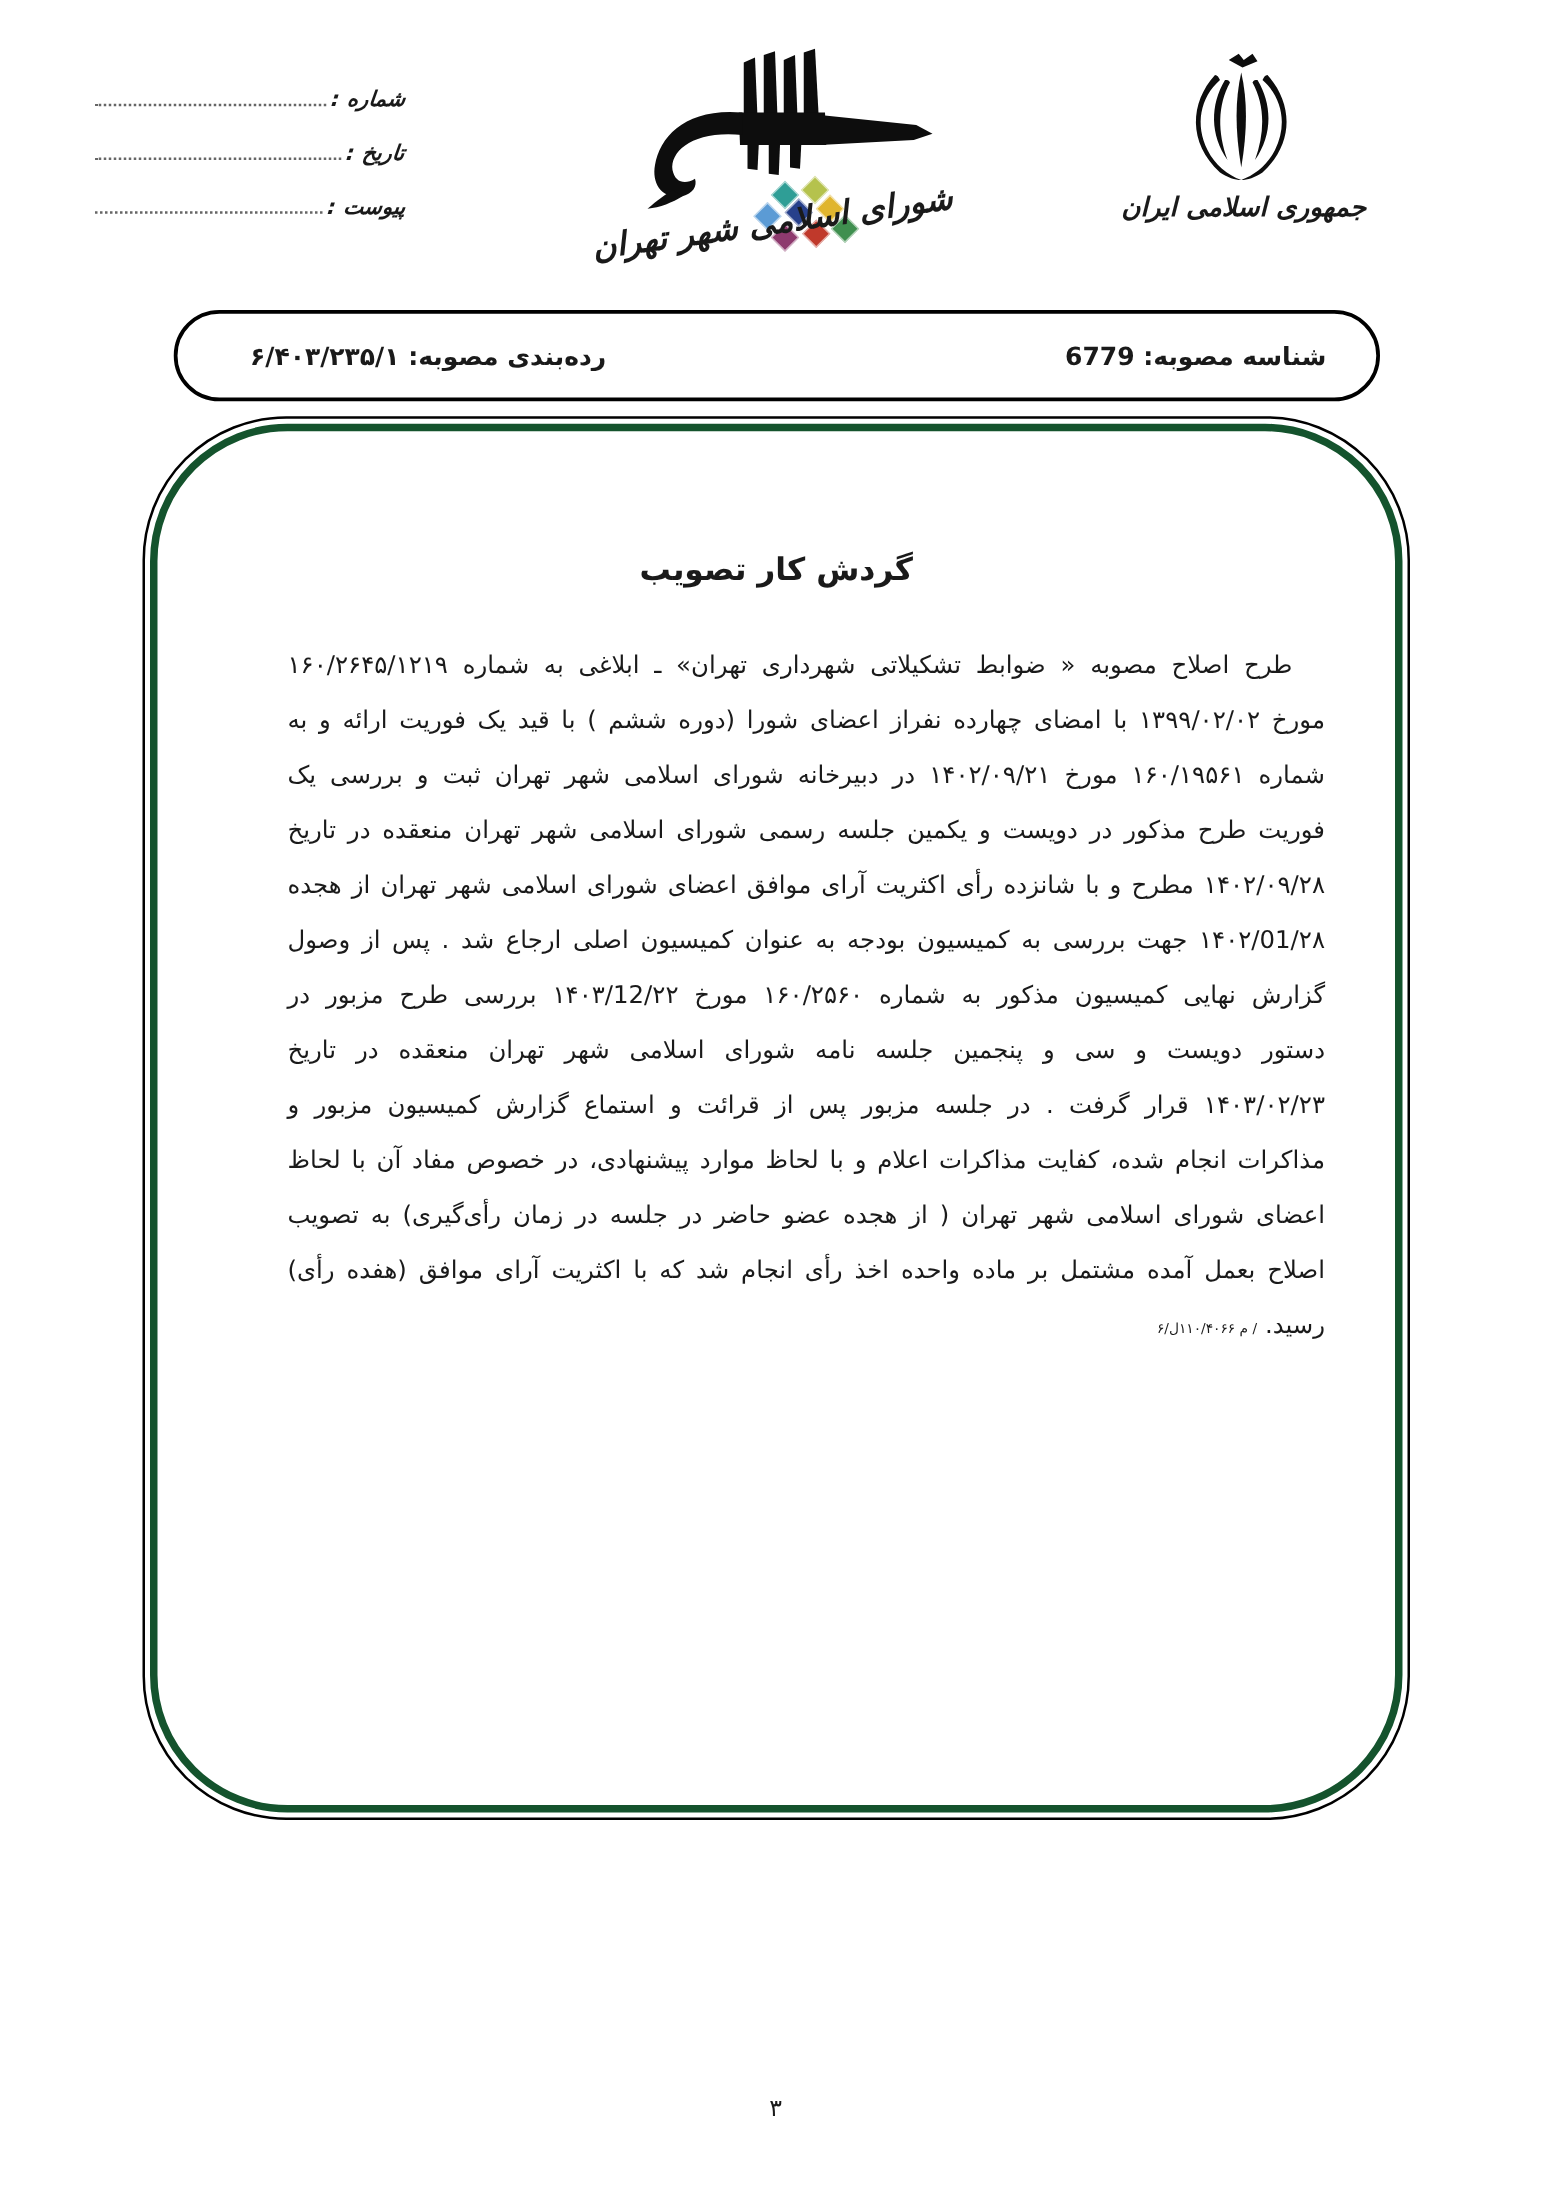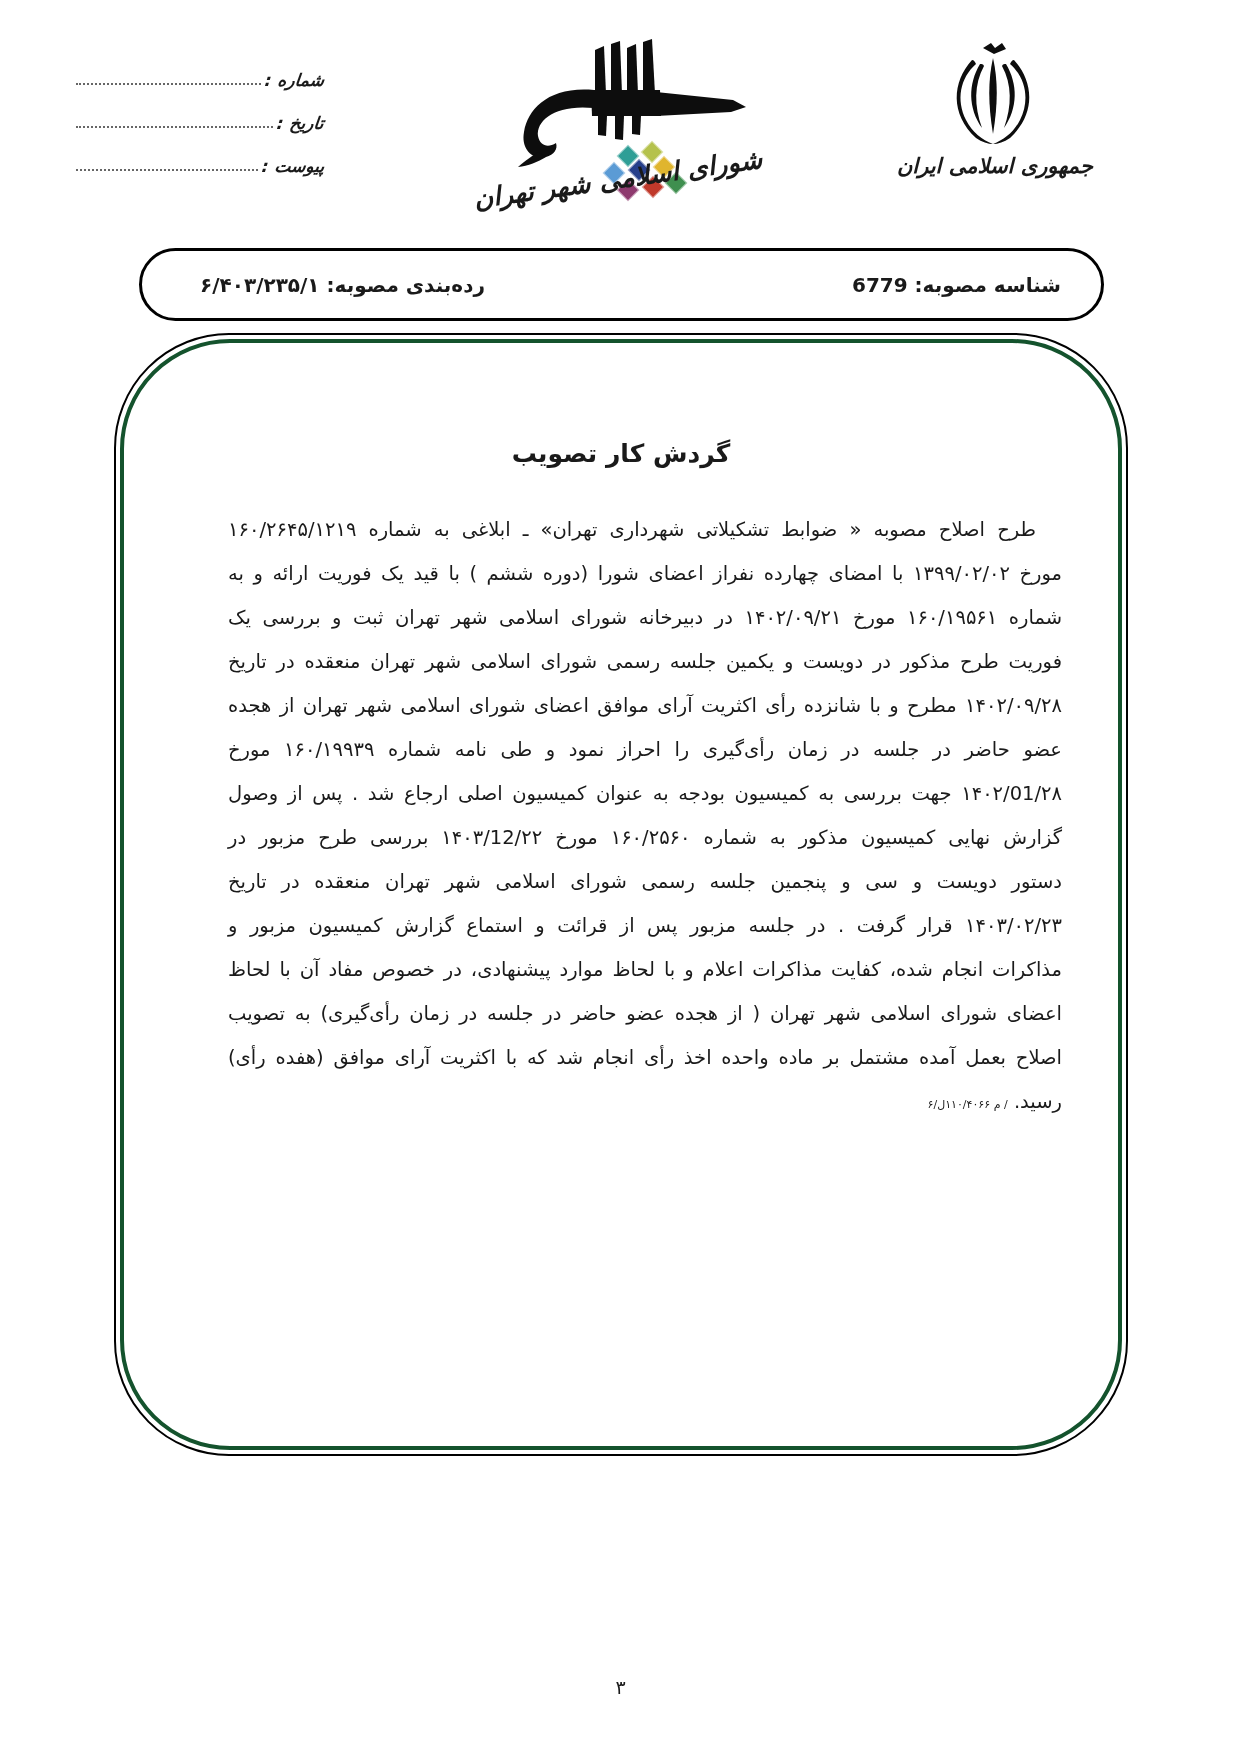--- a/index.html
+++ b/index.html
@@ -73,21 +73,21 @@
   .id-bar .id-item   { white-space:nowrap; }
   .id-bar .class-item{ white-space:nowrap; position:absolute; left:58px; top:22px; }
 
   
   .main-box {
     position:absolute; left:114px; top:333px; width:1014px; height:1123px;
     border:2.5px solid #000; border-radius:115px;
   }
   .main-box-inner {
     position:absolute; inset:4px;
-    border:4px solid #14532d; border-radius:110px;
+    border:6px solid #14532d; border-radius:110px;
     padding:0 56px;
   }
   .doc-title {
     margin-top:96px; text-align:center;
     font-size:25px; font-weight:bold; letter-spacing:1px;
   }
   .doc-body {
     margin-top:40px; direction:rtl;
     font-size:19.5px; line-height:44px;
   }
@@ -181,24 +181,23 @@
 
 <div class="main-box">
   <div class="main-box-inner">
     <h1 class="doc-title">گردش کار تصویب</h1>
     <div class="doc-body">
       <div class="line first">طرح اصلاح مصوبه « ضوابط تشکیلاتی شهرداری تهران» ـ ابلاغی به شماره ۱۶۰/۲۶۴۵/۱۲۱۹</div>
       <div class="line">مورخ ۱۳۹۹/۰۲/۰۲ با امضای چهارده نفراز اعضای شورا (دوره ششم ) با قید یک فوریت ارائه و به</div>
       <div class="line">شماره ۱۶۰/۱۹۵۶۱ مورخ ۱۴۰۲/۰۹/۲۱ در دبیرخانه شورای اسلامی شهر تهران ثبت و بررسی یک</div>
       <div class="line">فوریت طرح مذکور در دویست و یکمین جلسه رسمی شورای اسلامی شهر تهران منعقده در تاریخ</div>
       <div class="line">۱۴۰۲/۰۹/۲۸ مطرح و با شانزده رأی اکثریت آرای موافق اعضای شورای اسلامی شهر تهران از هجده</div>
-      <div class="line">عضو حاضر در جلسه در زمان رأی‌گیری را احراز نمود و طی نامه شماره ۱۶۰/۱۹۹۳۹ مورخ</div>
       <div class="line">۱۴۰۲/01/۲۸ جهت بررسی به کمیسیون بودجه به عنوان کمیسیون اصلی ارجاع شد . پس از وصول</div>
       <div class="line">گزارش نهایی کمیسیون مذکور به شماره ۱۶۰/۲۵۶۰ مورخ ۱۴۰۳/12/۲۲ بررسی طرح مزبور در</div>
-      <div class="line">دستور دویست و سی و پنجمین جلسه رسمی شورای اسلامی شهر تهران منعقده در تاریخ</div>
+      <div class="line">دستور دویست و سی و پنجمین جلسه نامه شورای اسلامی شهر تهران منعقده در تاریخ</div>
       <div class="line">۱۴۰۳/۰۲/۲۳ قرار گرفت . در جلسه مزبور پس از قرائت و استماع گزارش کمیسیون مزبور و</div>
       <div class="line">مذاکرات انجام شده، کفایت مذاکرات اعلام و با لحاظ موارد پیشنهادی، در خصوص مفاد آن با لحاظ</div>
       <div class="line">اعضای شورای اسلامی شهر تهران ( از هجده عضو حاضر در جلسه در زمان رأی‌گیری) به تصویب</div>
       <div class="line">اصلاح بعمل آمده مشتمل بر ماده واحده اخذ رأی انجام شد که با اکثریت آرای موافق (هفده رأی)</div>
       <div class="line last">
         <span>رسید.</span>
         <span class="closing-code">/ م ۱۱۰/۴۰۶۶ل/۶</span>
       </div>
     </div>
   </div>

